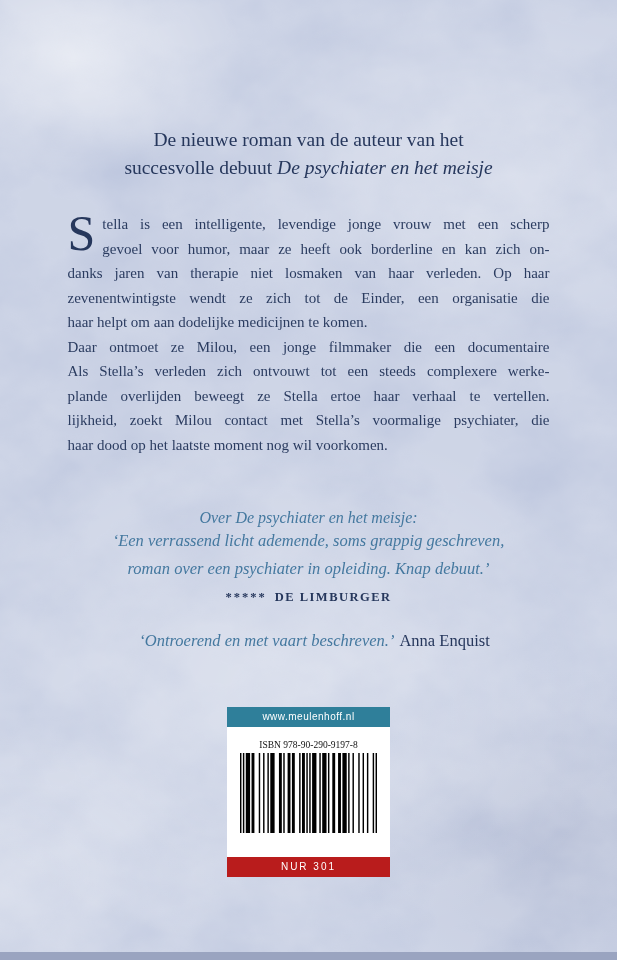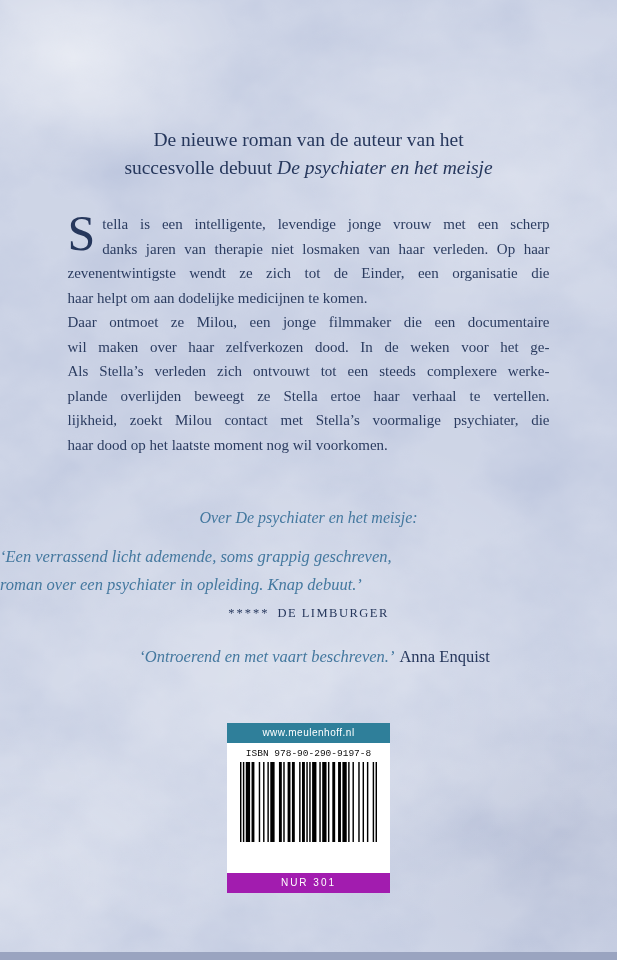--- a/index.html
+++ b/index.html
@@ -35,58 +35,58 @@
     color:#26375c;
   }
   .line { text-align:justify; text-align-last:justify; }
   .line.para-end { text-align-last:left; }
 
   .over-heading {
     margin-top:52px; text-align:center;
     font-style:italic; color:#44789f; font-size:16px;
   }
   .quote {
-    margin-top:16px; 
+    text-align:center;
     font-style:italic; color:#44789f;
     font-size:16.5px; line-height:28px;
   }
   .attribution {
     margin-top:7px; text-align:center;
-    color:#26375c; font-size:12.5px; font-weight:normal; letter-spacing:1.5px;
+    color:#26375c; font-size:12.5px; font-weight:bold; letter-spacing:1.5px;
   }
   .stars { letter-spacing:2px; margin-right:8px; }
   .quote2 { margin-top:26px; text-align:center; font-size:16.5px;padding-left:12px; }
   .q2text { font-style:italic; color:#44789f; }
   .q2src { color:#26375c; margin-left:5px; }
 
   .barcode-box {
     width:163px; height:170px;
     margin:56px auto 0;
     background:#ffffff;
     display:flex; flex-direction:column;border-radius:9px;
   }
   .bb-top {
     background:#2f7f9a; color:#ffffff;
     font-family:"Liberation Sans", sans-serif;
     font-size:10px; line-height:20px; text-align:center; letter-spacing:.5px;
   }
   .bb-isbn {
-    font-family:Liberation Mono, monospace;
-    font-size:9.5px; text-align:center; padding-top:5px; color:#111111;
+    font-family:Liberation Serif, serif;
+    font-size:9.5px; text-align:center; padding-top:13px; color:#111111;
   }
   .bb-bars { height:80px; margin:3px 13px 0; }
   .bb-bars svg { width:100%; height:100%; display:block; fill:#000000; }
   .bb-digits {
     font-family:"Liberation Sans", sans-serif;
     font-size:11px; text-align:center; letter-spacing:1.5px;
     padding:2px 0 3px; color:#000000;
   }
   .bb-nur {
     margin-top:auto;
-    background:#a21caf; color:#ffffff;
+    background:#b91c1c; color:#ffffff;
     font-family:"Liberation Sans", sans-serif;
     font-size:10px; line-height:20px; text-align:center; letter-spacing:2px;
   }
 </style>
 </head>
 <body>
 
 <div class="page">
 
   <svg class="texture" width="617" height="960">
@@ -102,25 +102,25 @@
     <header class="cover-header">
       <div>De nieuwe roman van de auteur van het</div>
       <div>
         <span>succesvolle debuut </span><em>De psychiater en het meisje</em>
       </div>
     </header>
 
     <section class="synopsis">
       <span class="dropcap">S</span>
       <div class="line">tella is een intelligente, levendige jonge vrouw met een scherp</div>
+      <div class="line">gevoel voor humor, maar ze heeft ook borderline en kan zich on-</div>
       <div class="line">danks jaren van therapie niet losmaken van haar verleden. Op haar</div>
       <div class="line">zevenentwintigste wendt ze zich tot de Einder, een organisatie die</div>
       <div class="line para-end">haar helpt om aan dodelijke medicijnen te komen.</div>
       <div class="line">Daar ontmoet ze Milou, een jonge filmmaker die een documentaire</div>
-      <div class="line">wil maken over haar zelfverkozen dood. In de weken voor het ge-</div>
       <div class="line">Als Stella’s verleden zich ontvouwt tot een steeds complexere werke-</div>
       <div class="line">plande overlijden beweegt ze Stella ertoe haar verhaal te vertellen.</div>
       <div class="line">lijkheid, zoekt Milou contact met Stella’s voormalige psychiater, die</div>
       <div class="line para-end">haar dood op het laatste moment nog wil voorkomen.</div>
     </section>
 
     <div class="over-heading">Over De psychiater en het meisje:</div>
 
     <div class="quote">
       <div>‘Een verrassend licht ademende, soms grappig geschreven,</div>

